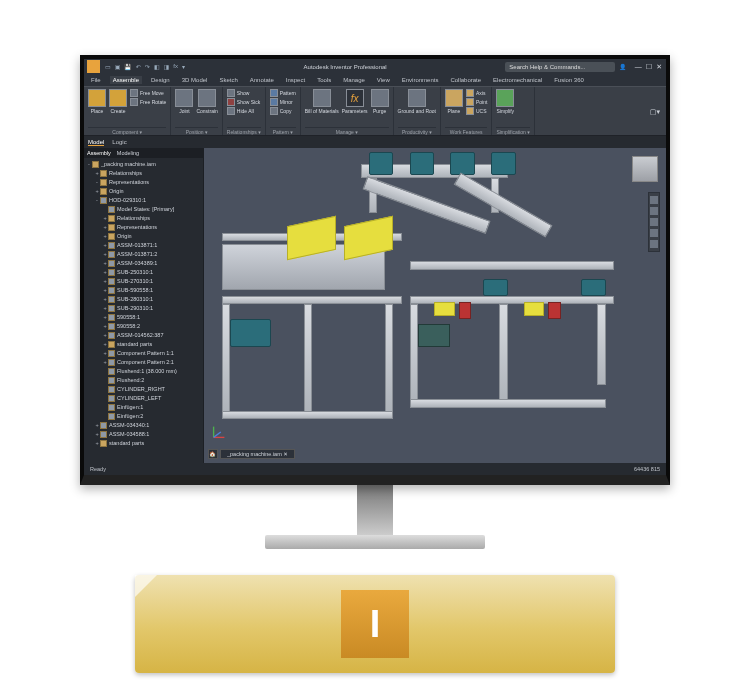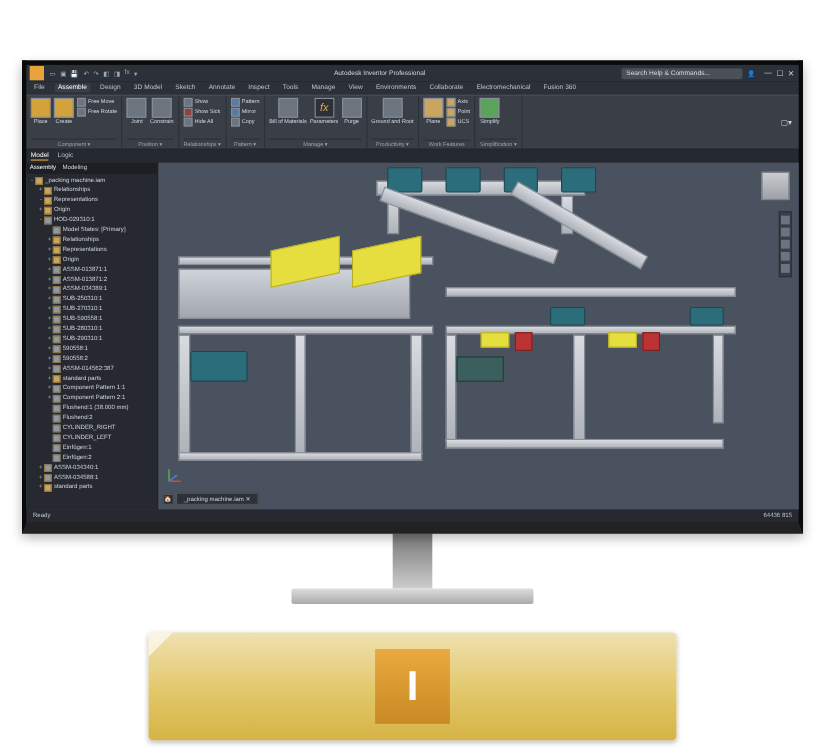--- a/index.html
+++ b/index.html
@@ -6,21 +6,21 @@
   body {
     width: 750px;
     height: 682px;
     background: transparent;
     font-family: "Segoe UI", Arial, sans-serif;
     display: flex;
     flex-direction: column;
     align-items: center;
   }
   .monitor {
-    width: 710px;
+    width: 590px;
     height: 430px;
     background: #151619;
     border: 4px solid #0a0a0a;
     border-bottom: 10px solid #222;
     margin-top: 55px;
     position: relative;
     display: flex;
     flex-direction: column;
     box-shadow: 0 4px 10px rgba(0,0,0,.3);
   }

